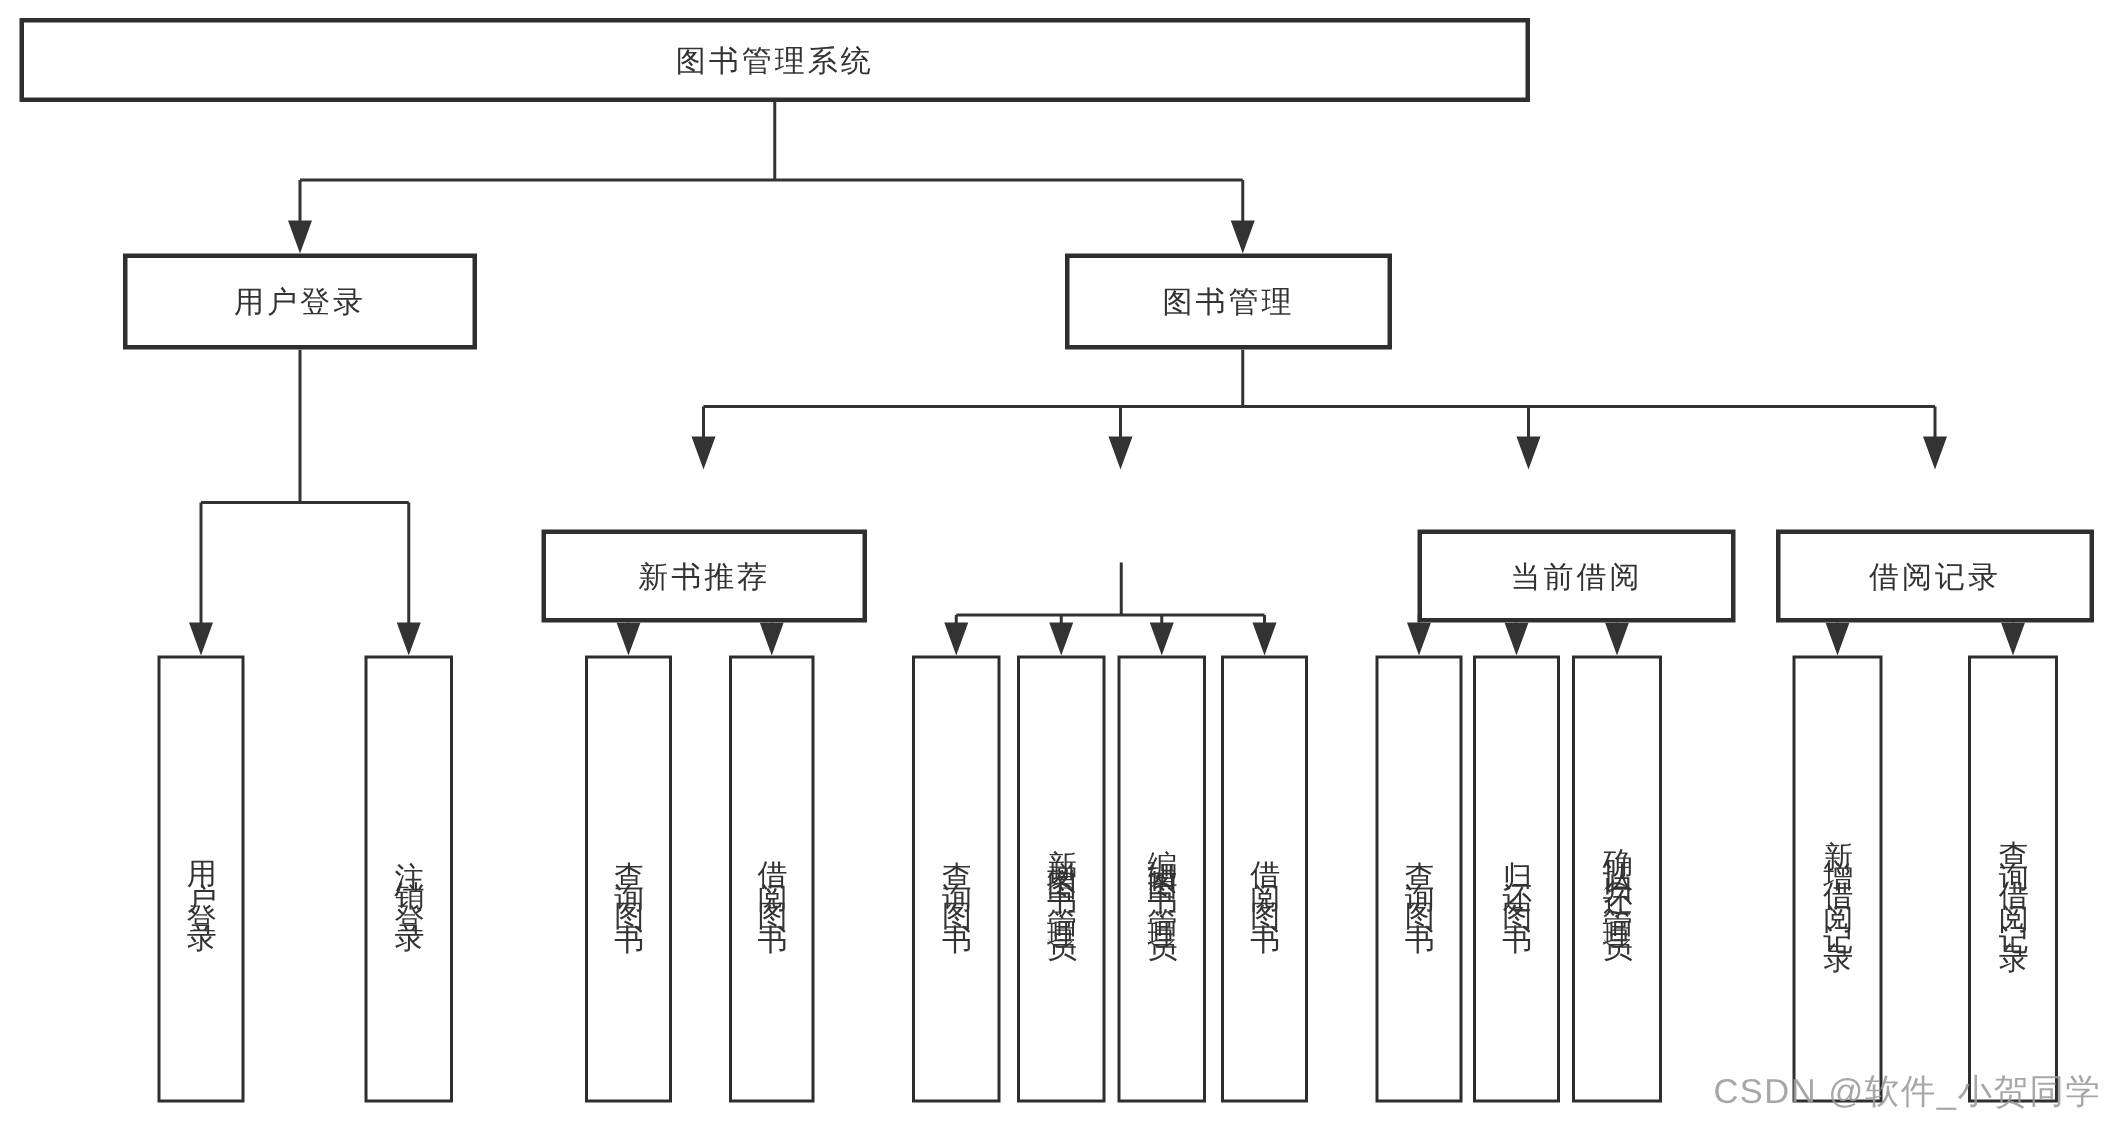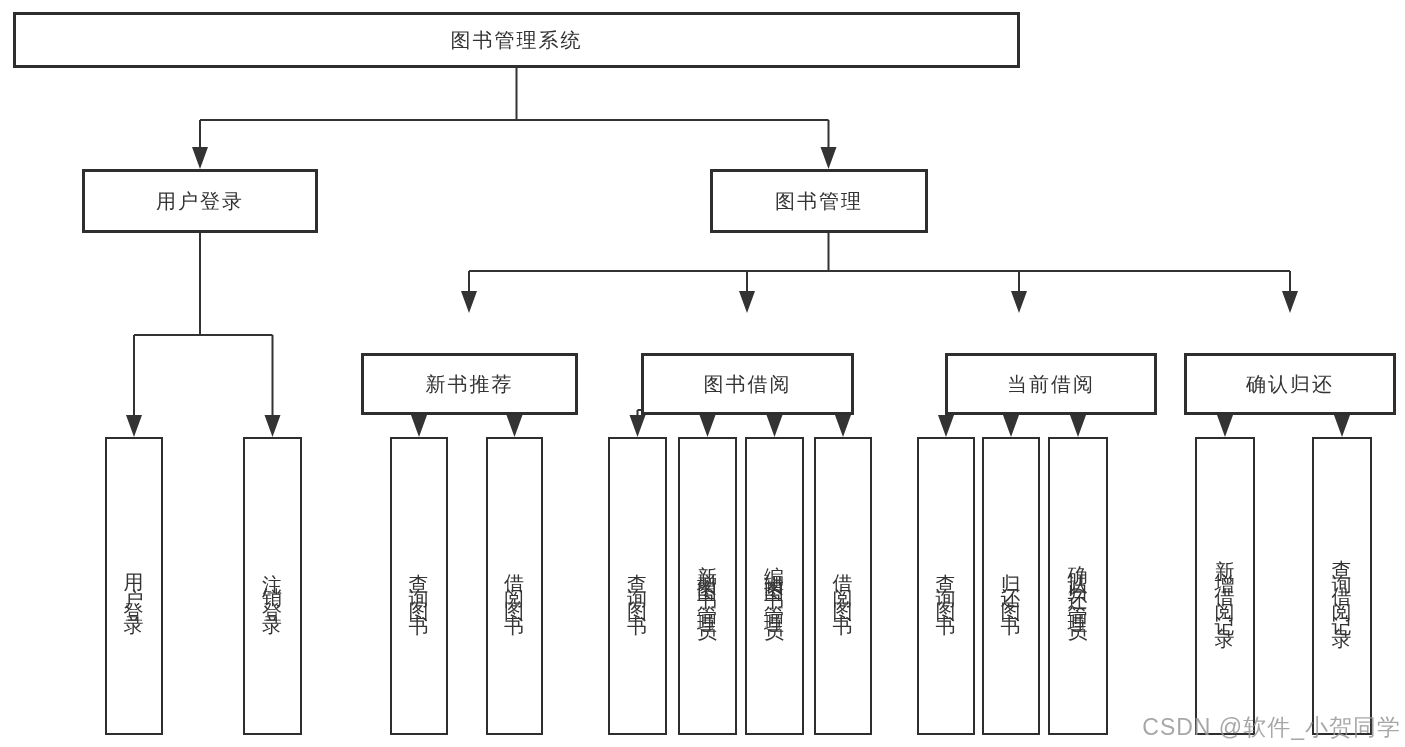--- a/index.html
+++ b/index.html
@@ -129,28 +129,25 @@
   <div class="node hbox lv2a">
     <span>用户登录</span>
   </div>
   <div class="node hbox lv2b">
     <span>图书管理</span>
   </div>
 
   <div class="node hbox lv3 lv3a">
     <span>新书推荐</span>
   </div>
-  <div class="node hbox lv3 lv3b">
-    <span>图书借阅</span>
-  </div>
   <div class="node hbox lv3 lv3c">
     <span>当前借阅</span>
   </div>
   <div class="node hbox lv3 lv3d">
-    <span>确认归还</span>
+    <span>借阅记录</span>
   </div>
 
   <div class="node vbox p1a">
     <span class="vtext">用户登录</span>
   </div>
   <div class="node vbox p1b">
     <span class="vtext">注销登录</span>
   </div>
 
   <div class="node vbox p2a">

